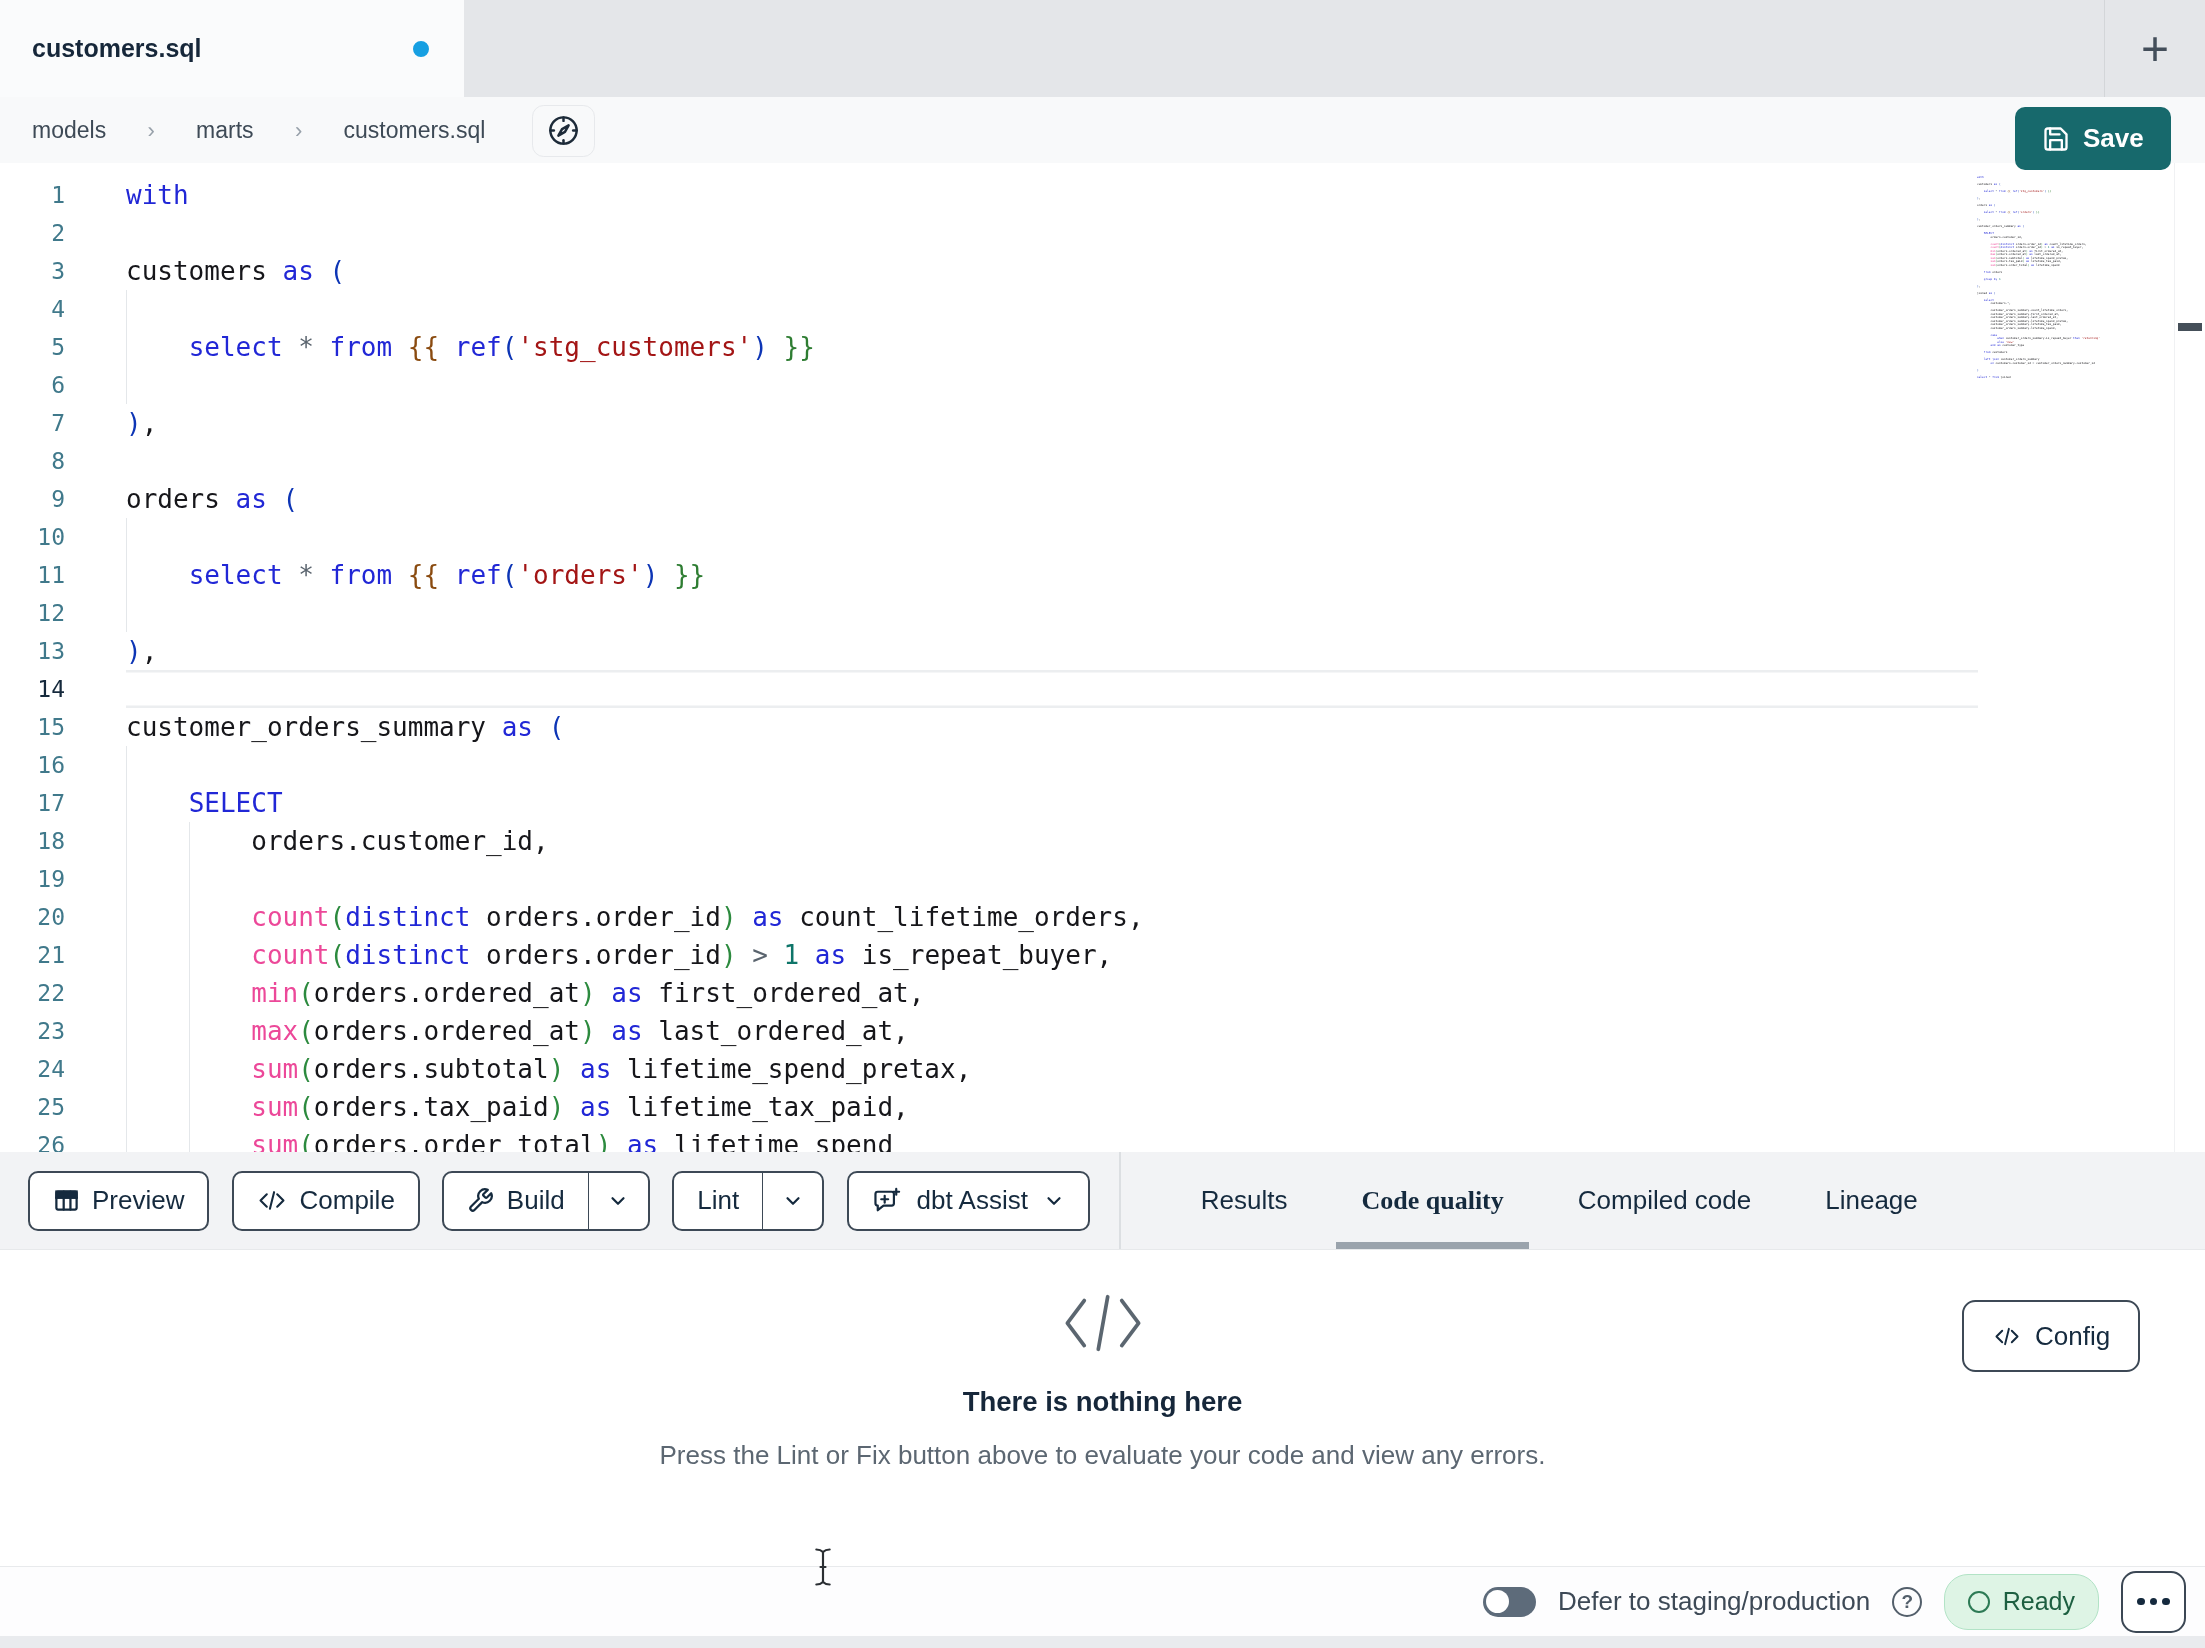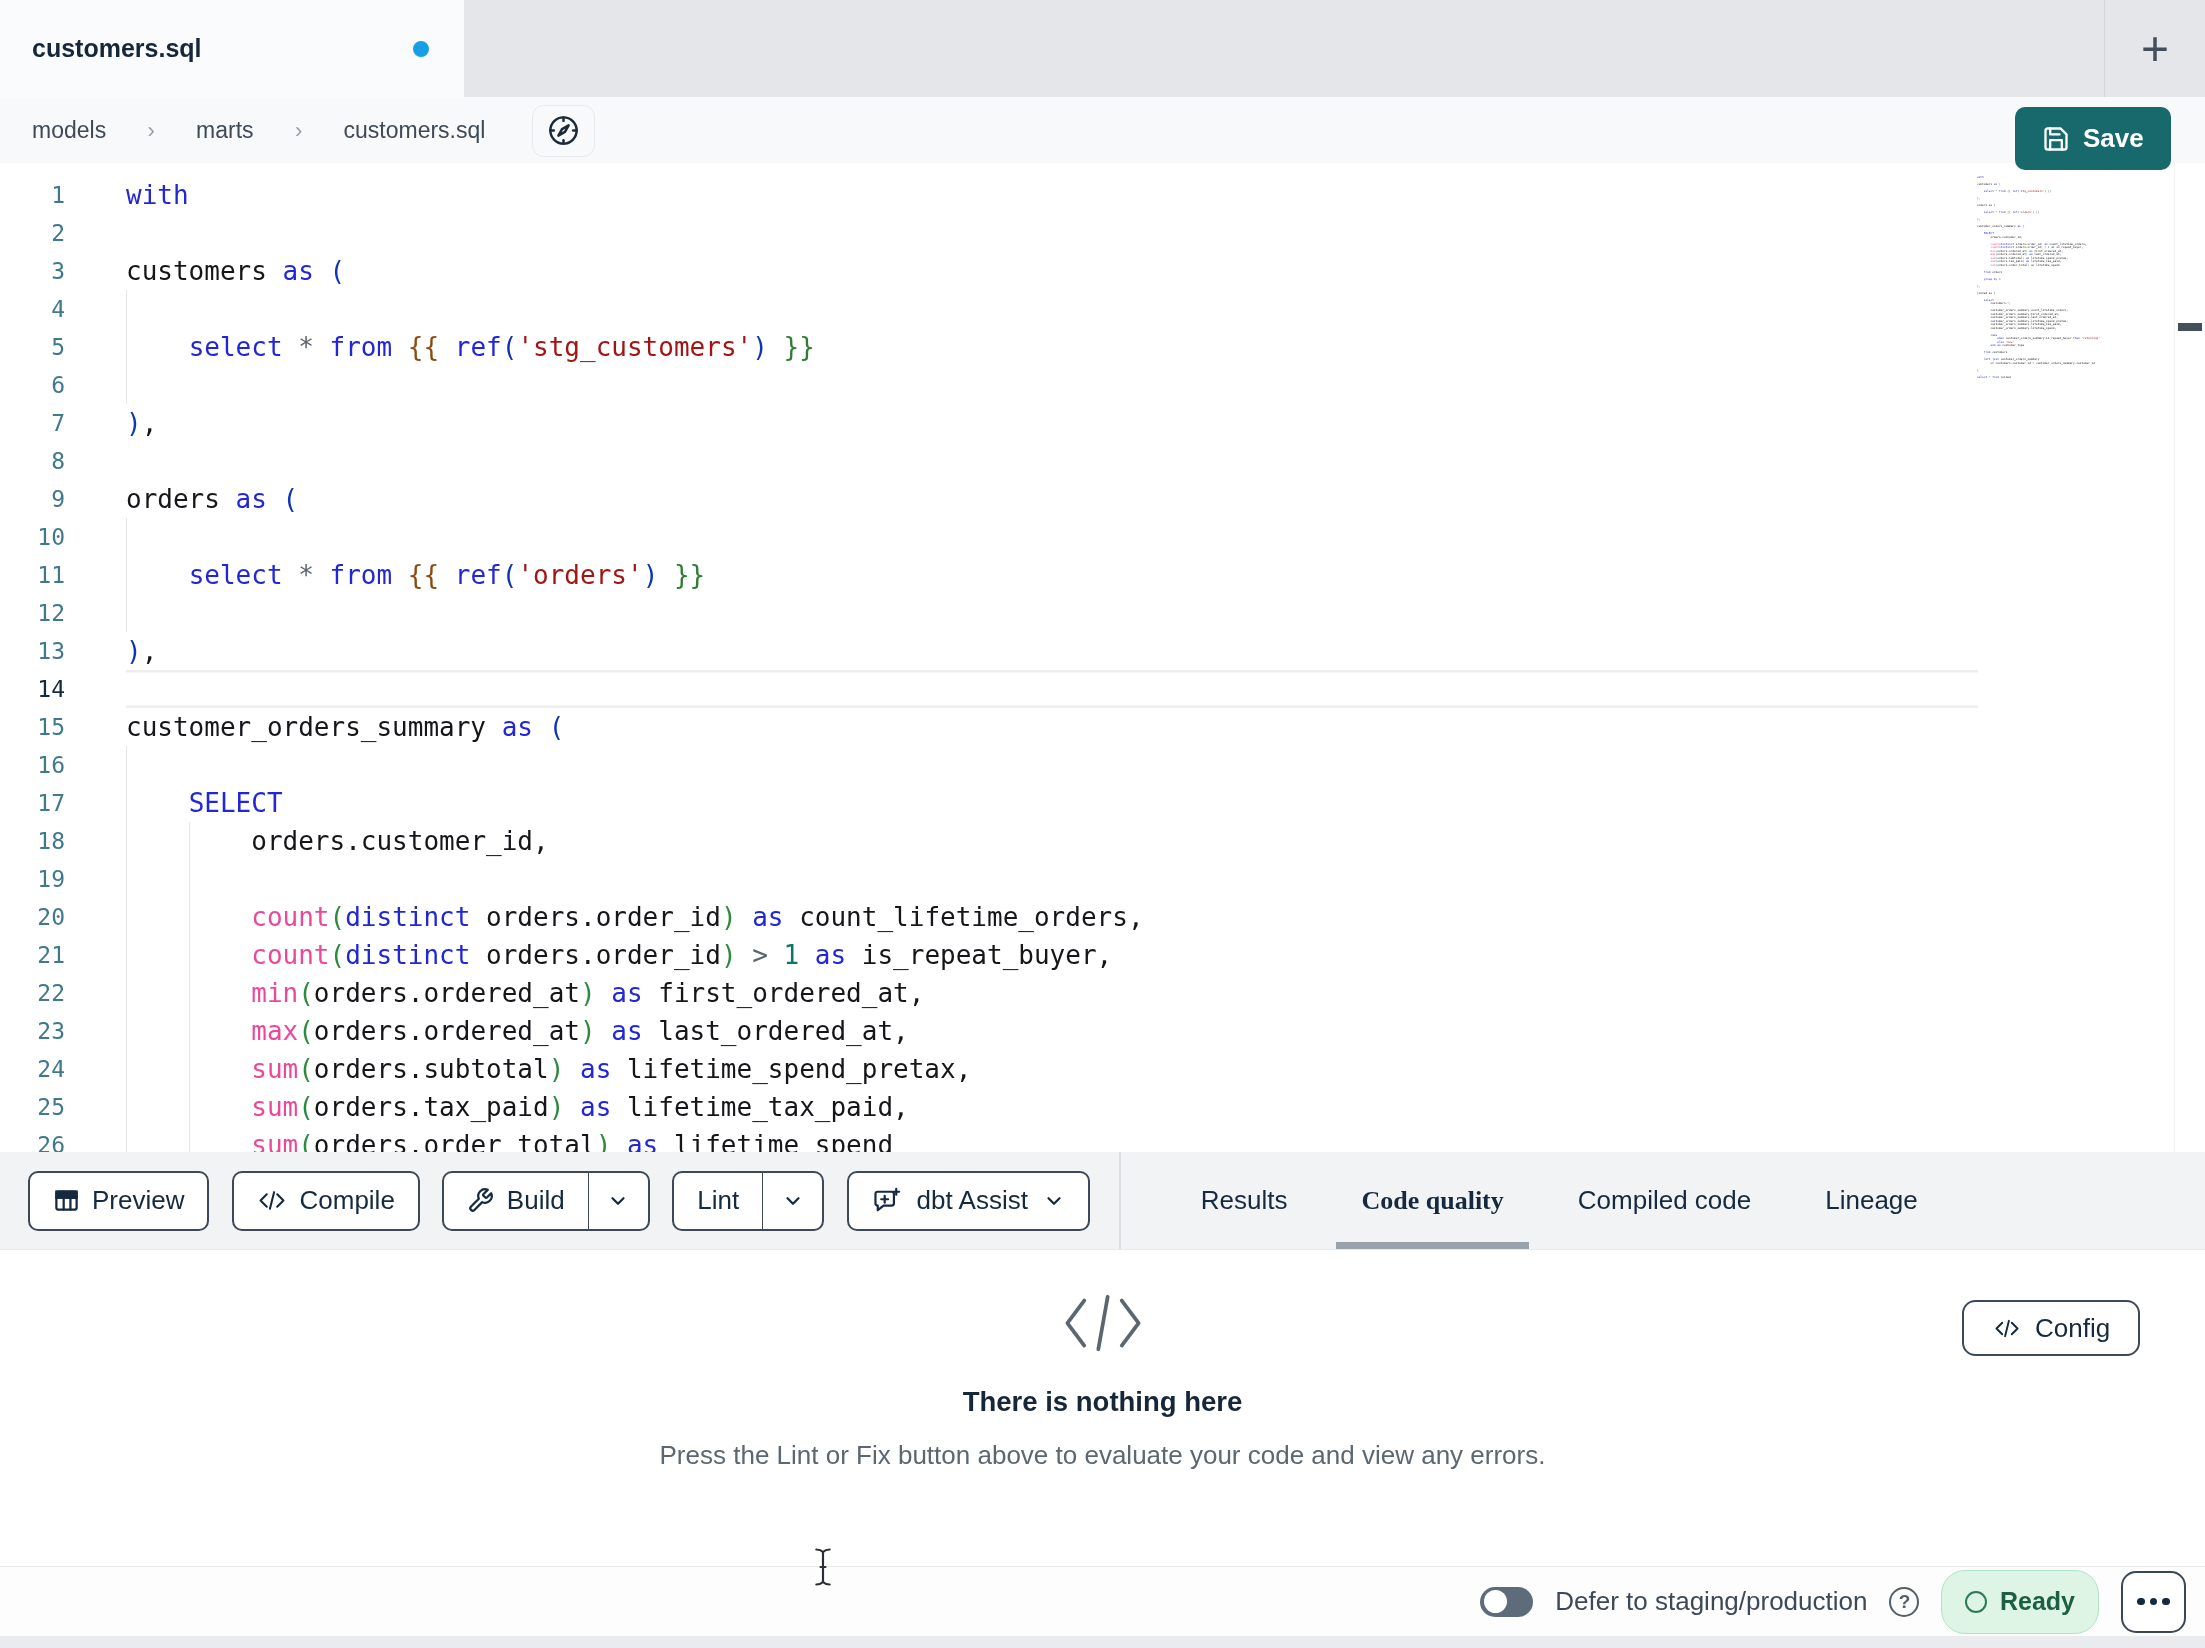--- a/index.html
+++ b/index.html
@@ -61,34 +61,34 @@
   .panel-tabs{ display:flex; height:97px; margin-left:43px; }
   .ptab{ position:relative; display:flex; align-items:center; padding:0 37px; font-size:26px; color:#152a3e; cursor:pointer; }
   .ptab.active{ font-weight:700;font-family:Liberation Serif, serif; }
   .ptab.active::after{ content:""; position:absolute; left:11.7px; right:11.7px; bottom:0; height:6.7px; background:#9aa3ac; }
 
   
   .results-panel{ position:absolute; top:1249px; left:0; right:0; height:317px; background:#fff; border-top:0.8px solid #e7e9eb; }
   .empty{ display:flex; flex-direction:column; align-items:center; padding-top:43px; }
   .empty-title{ margin-top:33px; font-size:27.5px; font-weight:700; color:#16273a; }
   .empty-sub{ margin-top:22px; font-size:26px; color:#5c6772; }
-  .config-btn{ position:absolute; top:50px; right:65px; width:178px; height:56px; background:#fff;
+  .config-btn{ position:absolute; top:50px; right:65px; width:178px; height:72px; background:#fff;
                border:2.1px solid #3d4956; border-radius:13.3px; display:flex; align-items:center; justify-content:center;
                gap:13.3px; font-size:26px; color:#152a3e; font-family:"Liberation Sans",sans-serif; cursor:pointer; }
 
   
   .statusbar{ position:absolute; top:1566px; left:0; right:0; height:70px; background:#fdfdfe; border-top:1.7px solid #e8eaec;
               display:flex; align-items:center; justify-content:flex-end; gap:22px; padding-right:19px; }
   .toggle{ position:relative; width:53px; height:30px; border-radius:15px; background:#5d6b7a; cursor:pointer; }
   .toggle .knob{ position:absolute; left:3.3px; top:3.3px; width:23px; height:23px; border-radius:50%; background:#fff; }
   .defer-label{ font-size:26px; color:#3d4956;text-align:right; }
   .help-icon{ width:30px; height:30px; border-radius:50%; border:2.1px solid #535f6b; color:#535f6b;
               display:flex; align-items:center; justify-content:center; font-size:19px; font-weight:700; }
-  .pill{ height:64px; padding:0 23px; border-radius:24px; background:#def4e5; border:1.7px solid #b2e3c6;
-         color:#1d5f41; font-size:25px; display:flex; align-items:center; gap:12.5px;font-weight:bold; }
+  .pill{ height:56px; padding:0 23px; border-radius:24px; background:#def4e5; border:1.7px solid #b2e3c6;
+         color:#1d5f41; font-size:25px; display:flex; align-items:center; gap:12.5px; }
   .pill-ring{ width:22px; height:22px; border-radius:50%; border:2.5px solid #2d7a55; }
   .more-btn{ width:65px; height:62px; border:2.1px solid #3b4754; border-radius:15px; background:#fff;
              display:flex; align-items:center; justify-content:center; gap:5px; cursor:pointer; }
   .more-btn i{ width:7.5px; height:7.5px; border-radius:50%; background:#152a3e; }
   .bottom-strip{ position:absolute; top:1636px; left:0; right:0; height:12.5px; background:#e9ebee; }
 
   .ibeam{ position:absolute; left:813px; top:1547px; z-index:9; pointer-events:none; }
   svg{ display:block; }
 </style>
 </head>

